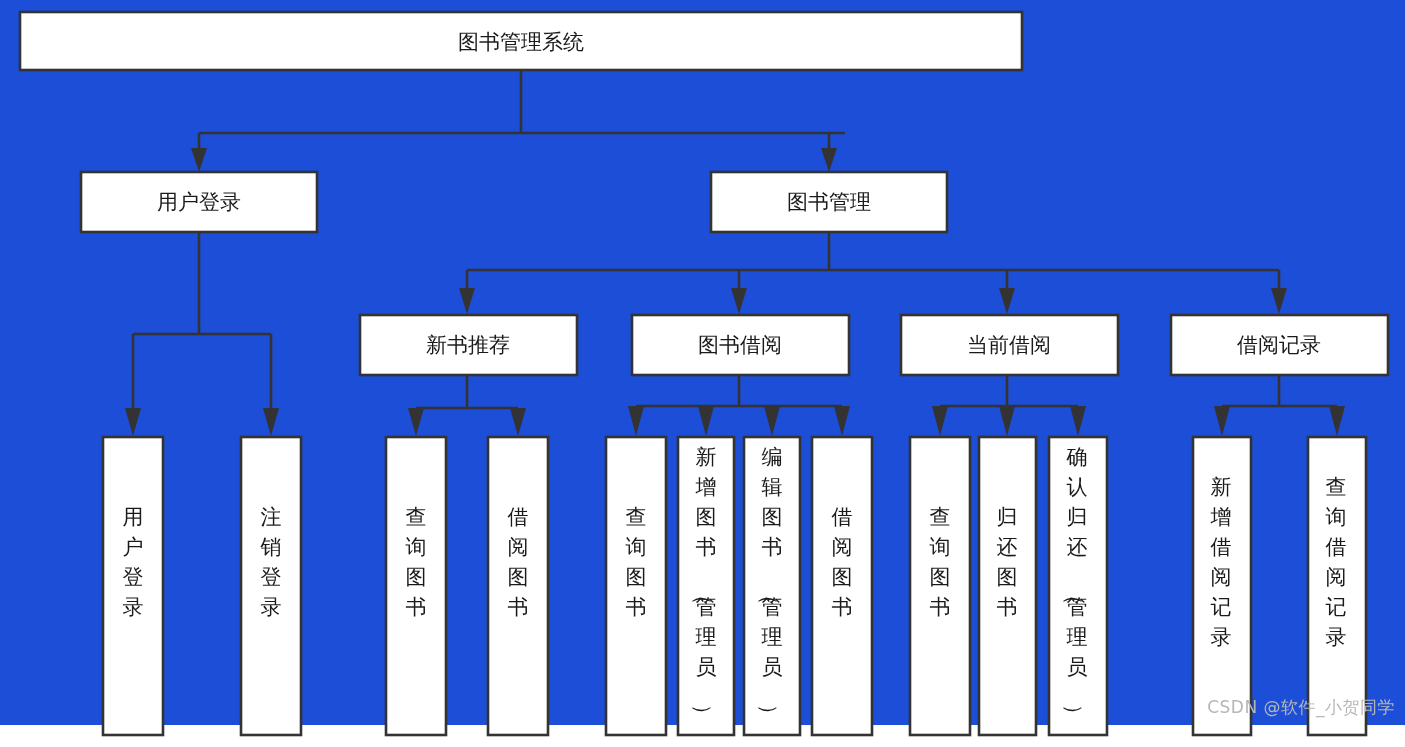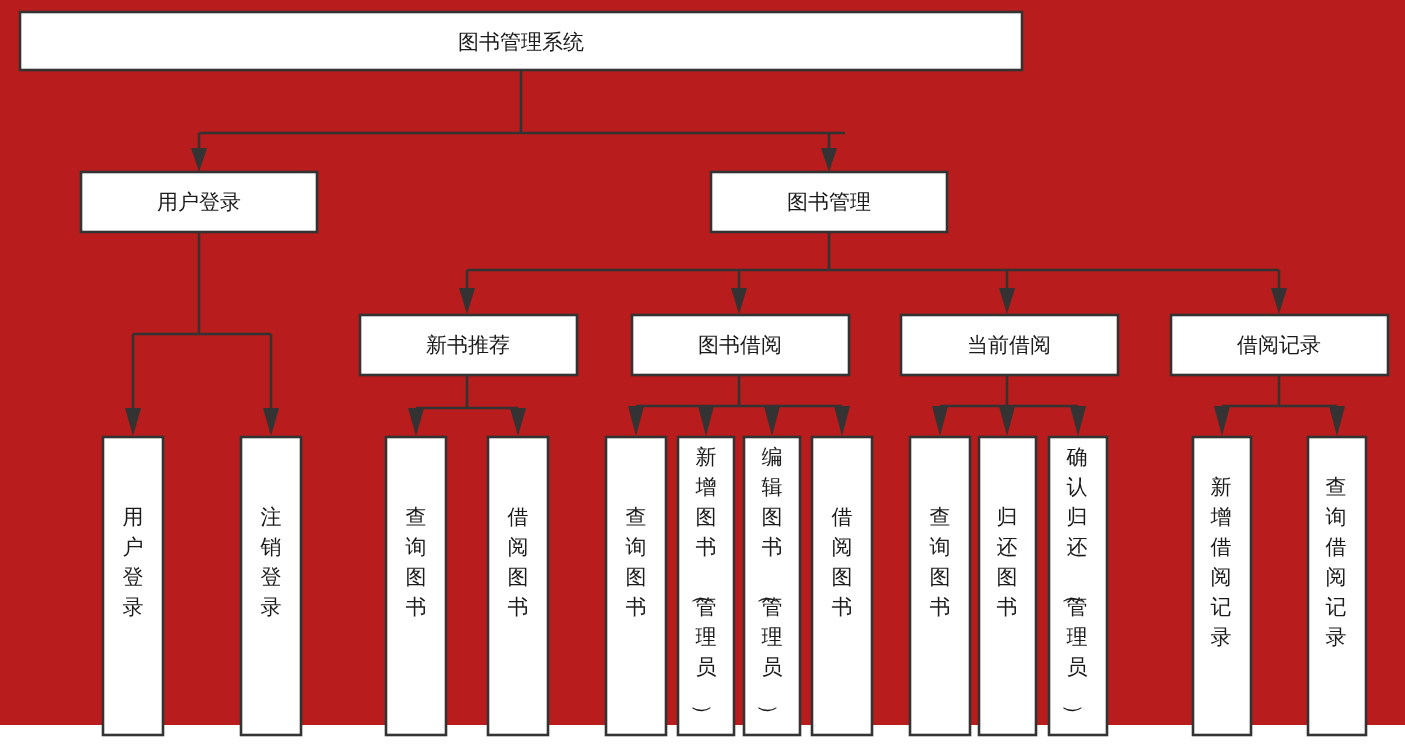--- a/index.html
+++ b/index.html
@@ -10,21 +10,21 @@
   body {
     width: 1405px;
     height: 747px;
     font-family: "DejaVu Sans", "Liberation Sans", sans-serif;
     overflow: hidden;
   }
   #diagram-root {
     position: relative;
     width: 1405px;
     height: 725px;
-    background: #b91c1c;
+    background: #1d4ed8;
   }
   svg.flow {
     position: absolute;
     left: 0;
     top: 0;
     width: 1405px;
     height: 747px;
   }
   .node-box {
     fill: #ffffff;
@@ -217,14 +217,15 @@
       <rect class="node-box" x="1193" y="437" width="58" height="298"></rect>
       <text class="node-label-v" x="1221" y="494"><tspan x="1221" y="494">新</tspan><tspan x="1221" y="524">增</tspan><tspan x="1221" y="554">借</tspan><tspan x="1221" y="584">阅</tspan><tspan x="1221" y="614">记</tspan><tspan x="1221" y="644">录</tspan></text>
     </g>
     <g>
       <rect class="node-box" x="1308" y="437" width="58" height="298"></rect>
       <text class="node-label-v" x="1336" y="494"><tspan x="1336" y="494">查</tspan><tspan x="1336" y="524">询</tspan><tspan x="1336" y="554">借</tspan><tspan x="1336" y="584">阅</tspan><tspan x="1336" y="614">记</tspan><tspan x="1336" y="644">录</tspan></text>
     </g>
 
   </svg>
 
+  <div class="watermark">CSDN @软件_小贺同学</div>
 
 </div>
 
 </body></html>

